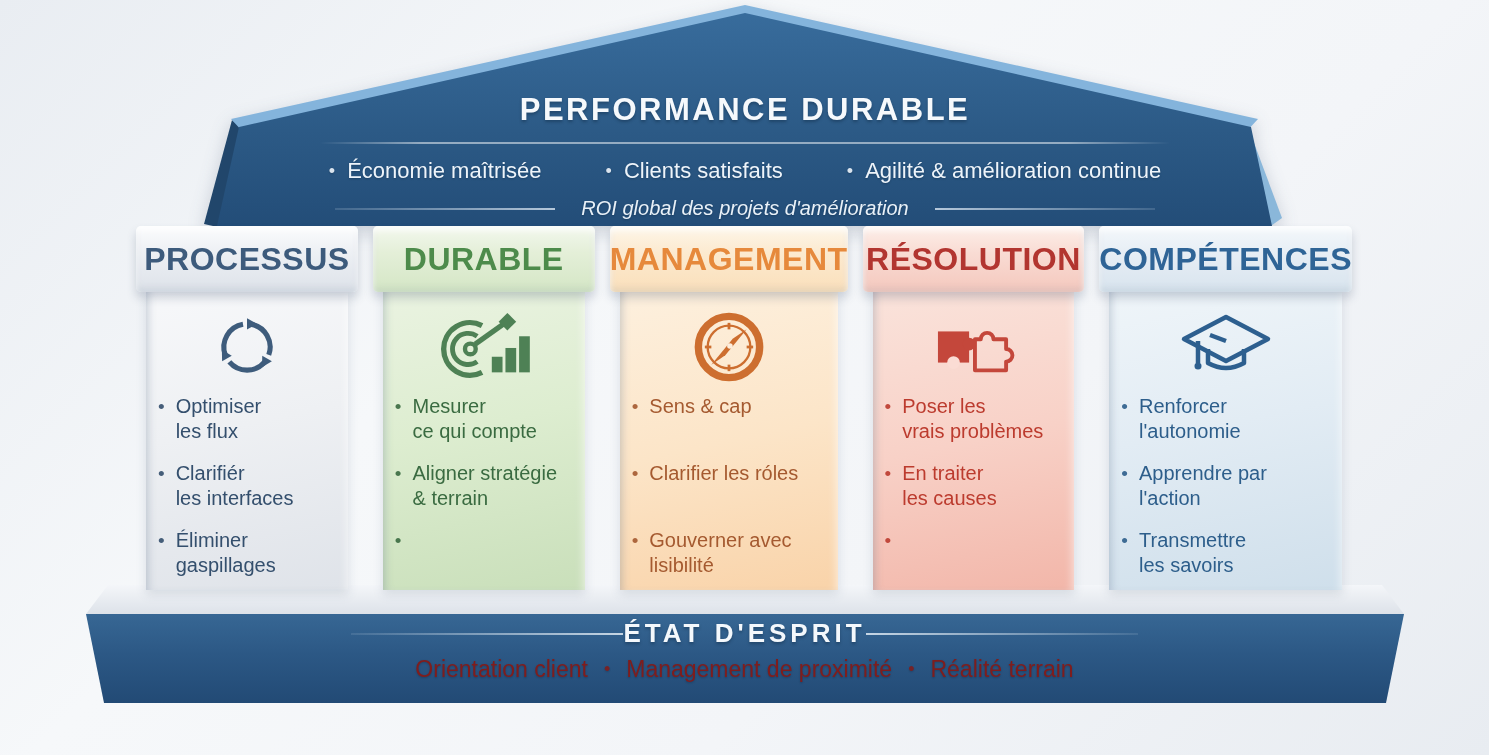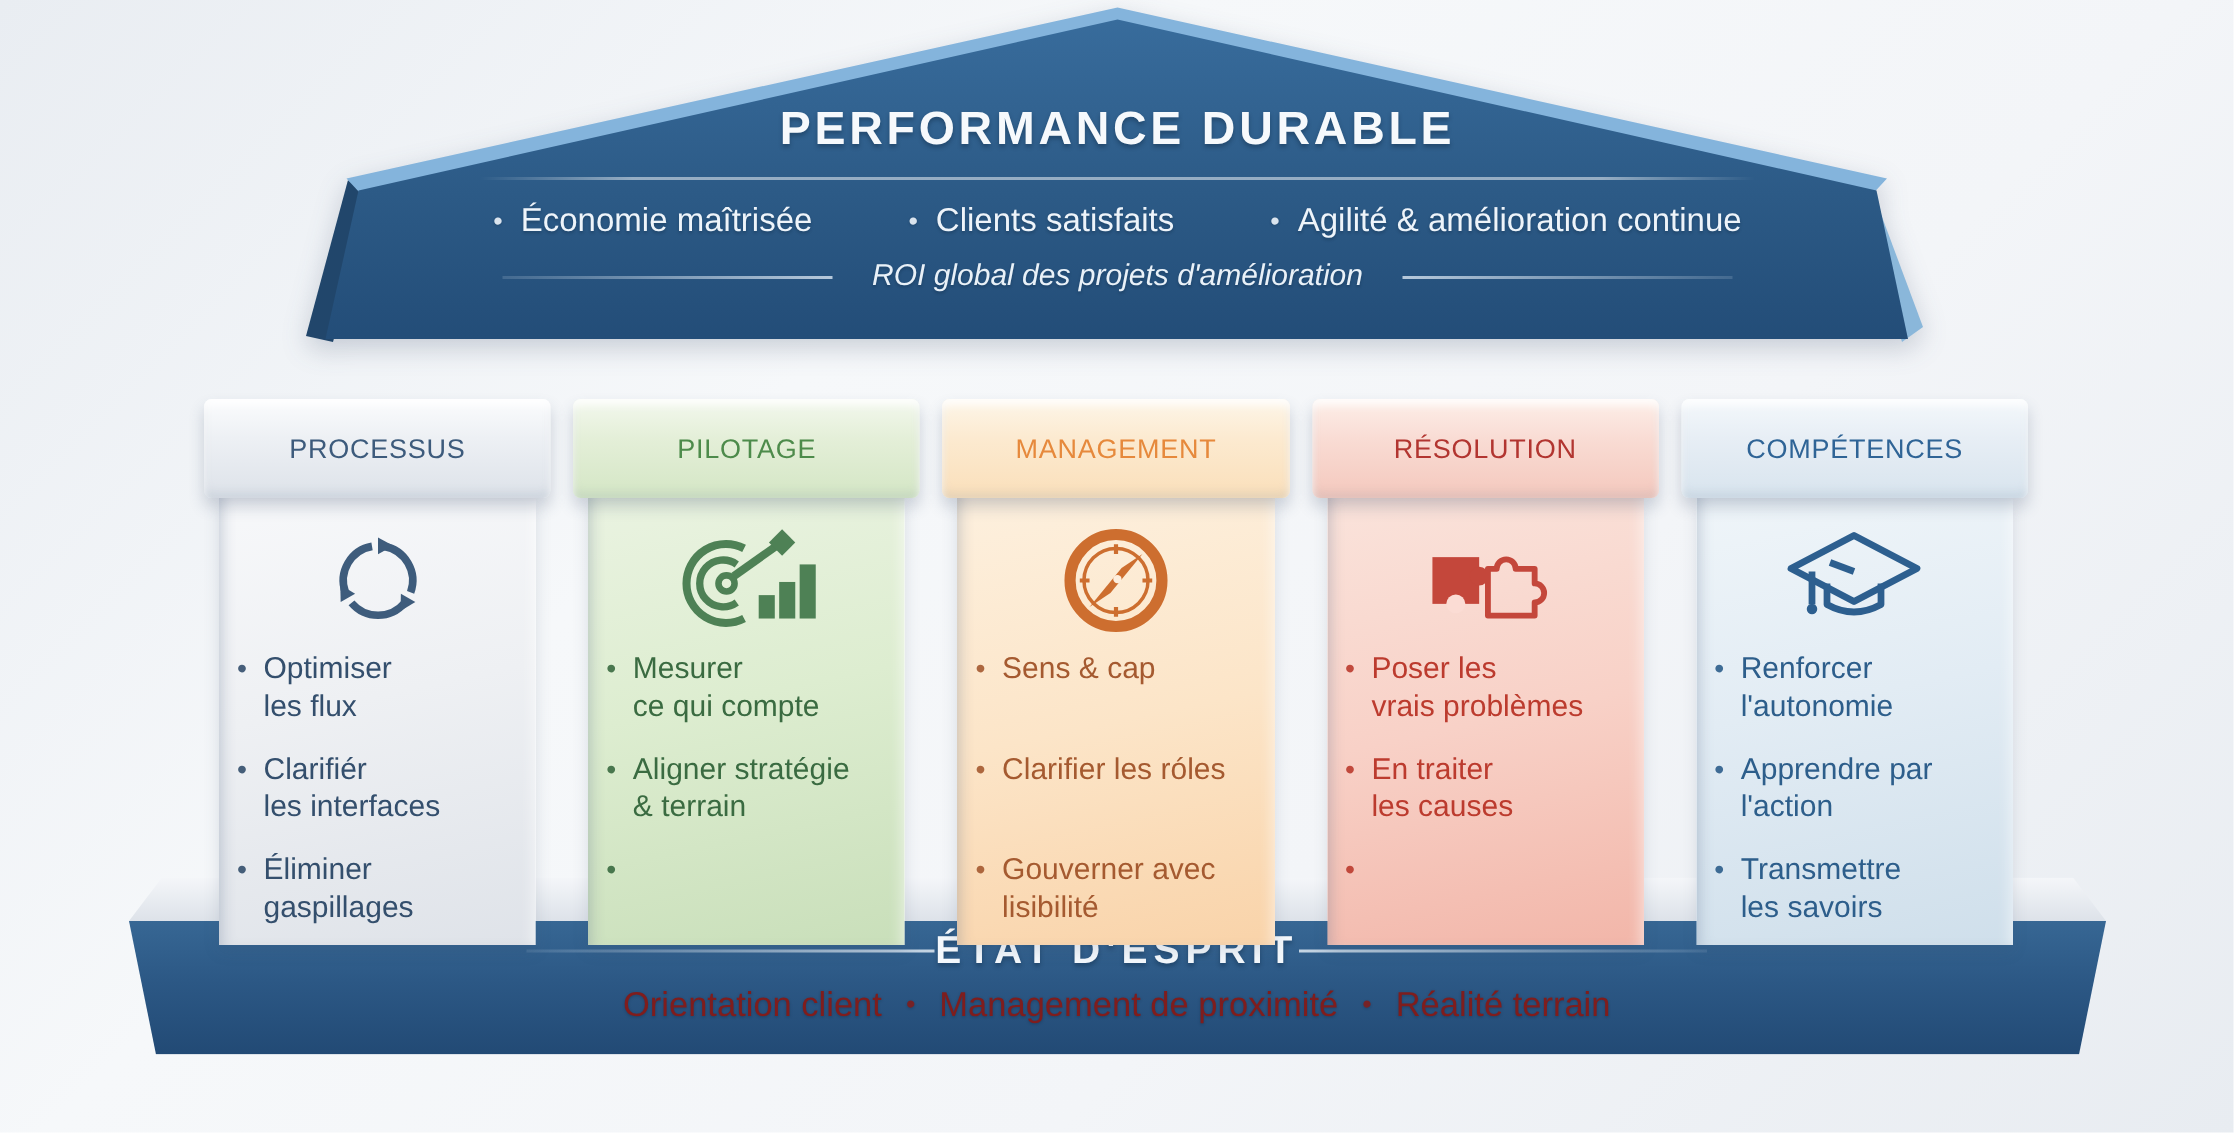--- a/index.html
+++ b/index.html
@@ -8,21 +8,21 @@
     font-family:"Liberation Sans","DejaVu Sans",sans-serif;
     background:linear-gradient(135deg,#e9edf2 0%,#f6f8fa 35%,#f3f5f8 65%,#e8ecf1 100%);
     position:relative;
   }
   .scene{position:absolute;inset:0;}
 
   
   .roof-svg{position:absolute;left:0;top:0;filter:drop-shadow(0 6px 9px rgba(40,60,90,.22));}
   .roof-content{position:absolute;left:210px;top:0;width:1070px;}
   .roof-title{
-    margin-top:68px;text-align:center;color:#f6f9fc;font-size:31px;font-weight:bold;
+    margin-top:92px;text-align:center;color:#f6f9fc;font-size:31px;font-weight:bold;
     letter-spacing:2.5px;text-shadow:0 2px 3px rgba(10,30,50,.35);
   }
   .roof-divider{
     margin:14px auto 0;width:850px;height:2px;
     background:linear-gradient(90deg,rgba(255,255,255,0) 0%,rgba(255,255,255,.5) 12%,rgba(255,255,255,.5) 88%,rgba(255,255,255,0) 100%);
   }
   .roof-bullets{
     margin-top:14px;display:flex;justify-content:center;gap:64px;
     color:#eef4fa;font-size:22px;text-shadow:0 1px 2px rgba(10,30,50,.3);
   }
@@ -33,23 +33,22 @@
     color:#e9f1f8;font-size:20px;font-style:italic;text-shadow:0 1px 2px rgba(10,30,50,.3);
   }
   .roi-line{width:220px;height:2px;background:linear-gradient(90deg,rgba(230,240,250,.15),rgba(230,240,250,.75));}
   .roi-line.right{background:linear-gradient(90deg,rgba(230,240,250,.75),rgba(230,240,250,.15));}
 
   
   .pillars{position:absolute;left:136px;top:226px;width:1216px;display:flex;gap:15px;}
   .pillar{flex:1;display:flex;flex-direction:column;}
   .cap{
     height:66px;border-radius:5px;display:flex;align-items:center;justify-content:center;
-    font-size:18px;font-weight:normal;letter-spacing:.5px;position:relative;z-index:2;
+    font-size:32px;font-weight:bold;letter-spacing:.5px;position:relative;z-index:2;
     box-shadow:inset 0 4px 6px rgba(255,255,255,.85), inset 0 -4px 6px rgba(120,140,160,.15), 0 6px 10px rgba(55,75,105,.22);
-    margin-top:40px;
   }
   .body{
     margin:0 10px;height:298px;padding:14px 12px 0;box-sizing:border-box;position:relative;z-index:1;
     box-shadow:inset 7px 0 9px -5px rgba(90,110,140,.3), inset -7px 0 9px -5px rgba(255,255,255,.55), 0 4px 10px rgba(60,80,110,.15);
   }
   .icon-box{height:82px;display:flex;align-items:center;justify-content:center;}
   .items{margin-top:6px;}
   .item{display:flex;gap:11px;font-size:20px;line-height:1.24;min-height:51px;margin-bottom:16px;}
   .item .dot{font-size:19px;margin-top:1px;}
   .item-label{white-space:pre-line;}
@@ -168,21 +167,21 @@
           <div class="item">
               <span class="dot">•</span>
               <span class="item-label">Éliminer
 gaspillages</span>
             </div>
         </div>
       </div>
     </div>
 
     <div class="pillar p2">
-      <div class="cap">PILOTAGE</div>
+      <div class="cap">DURABLE</div>
       <div class="body">
         <div class="icon-box">
           <svg width="96" height="78" viewBox="0 0 96 80">
             <g stroke="#4e8155" fill="none">
               <path d="M46,18 A27,27 0 1 0 46,66" stroke-width="5.5"></path>
               <path d="M41,29 A16,16 0 1 0 41,55" stroke-width="5"></path>
               <circle cx="34" cy="42" r="5.5" stroke-width="4.5"></circle>
               <line x1="39" y1="37" x2="70" y2="15" stroke-width="5.5"></line>
             </g>
             <g fill="#4e8155">

